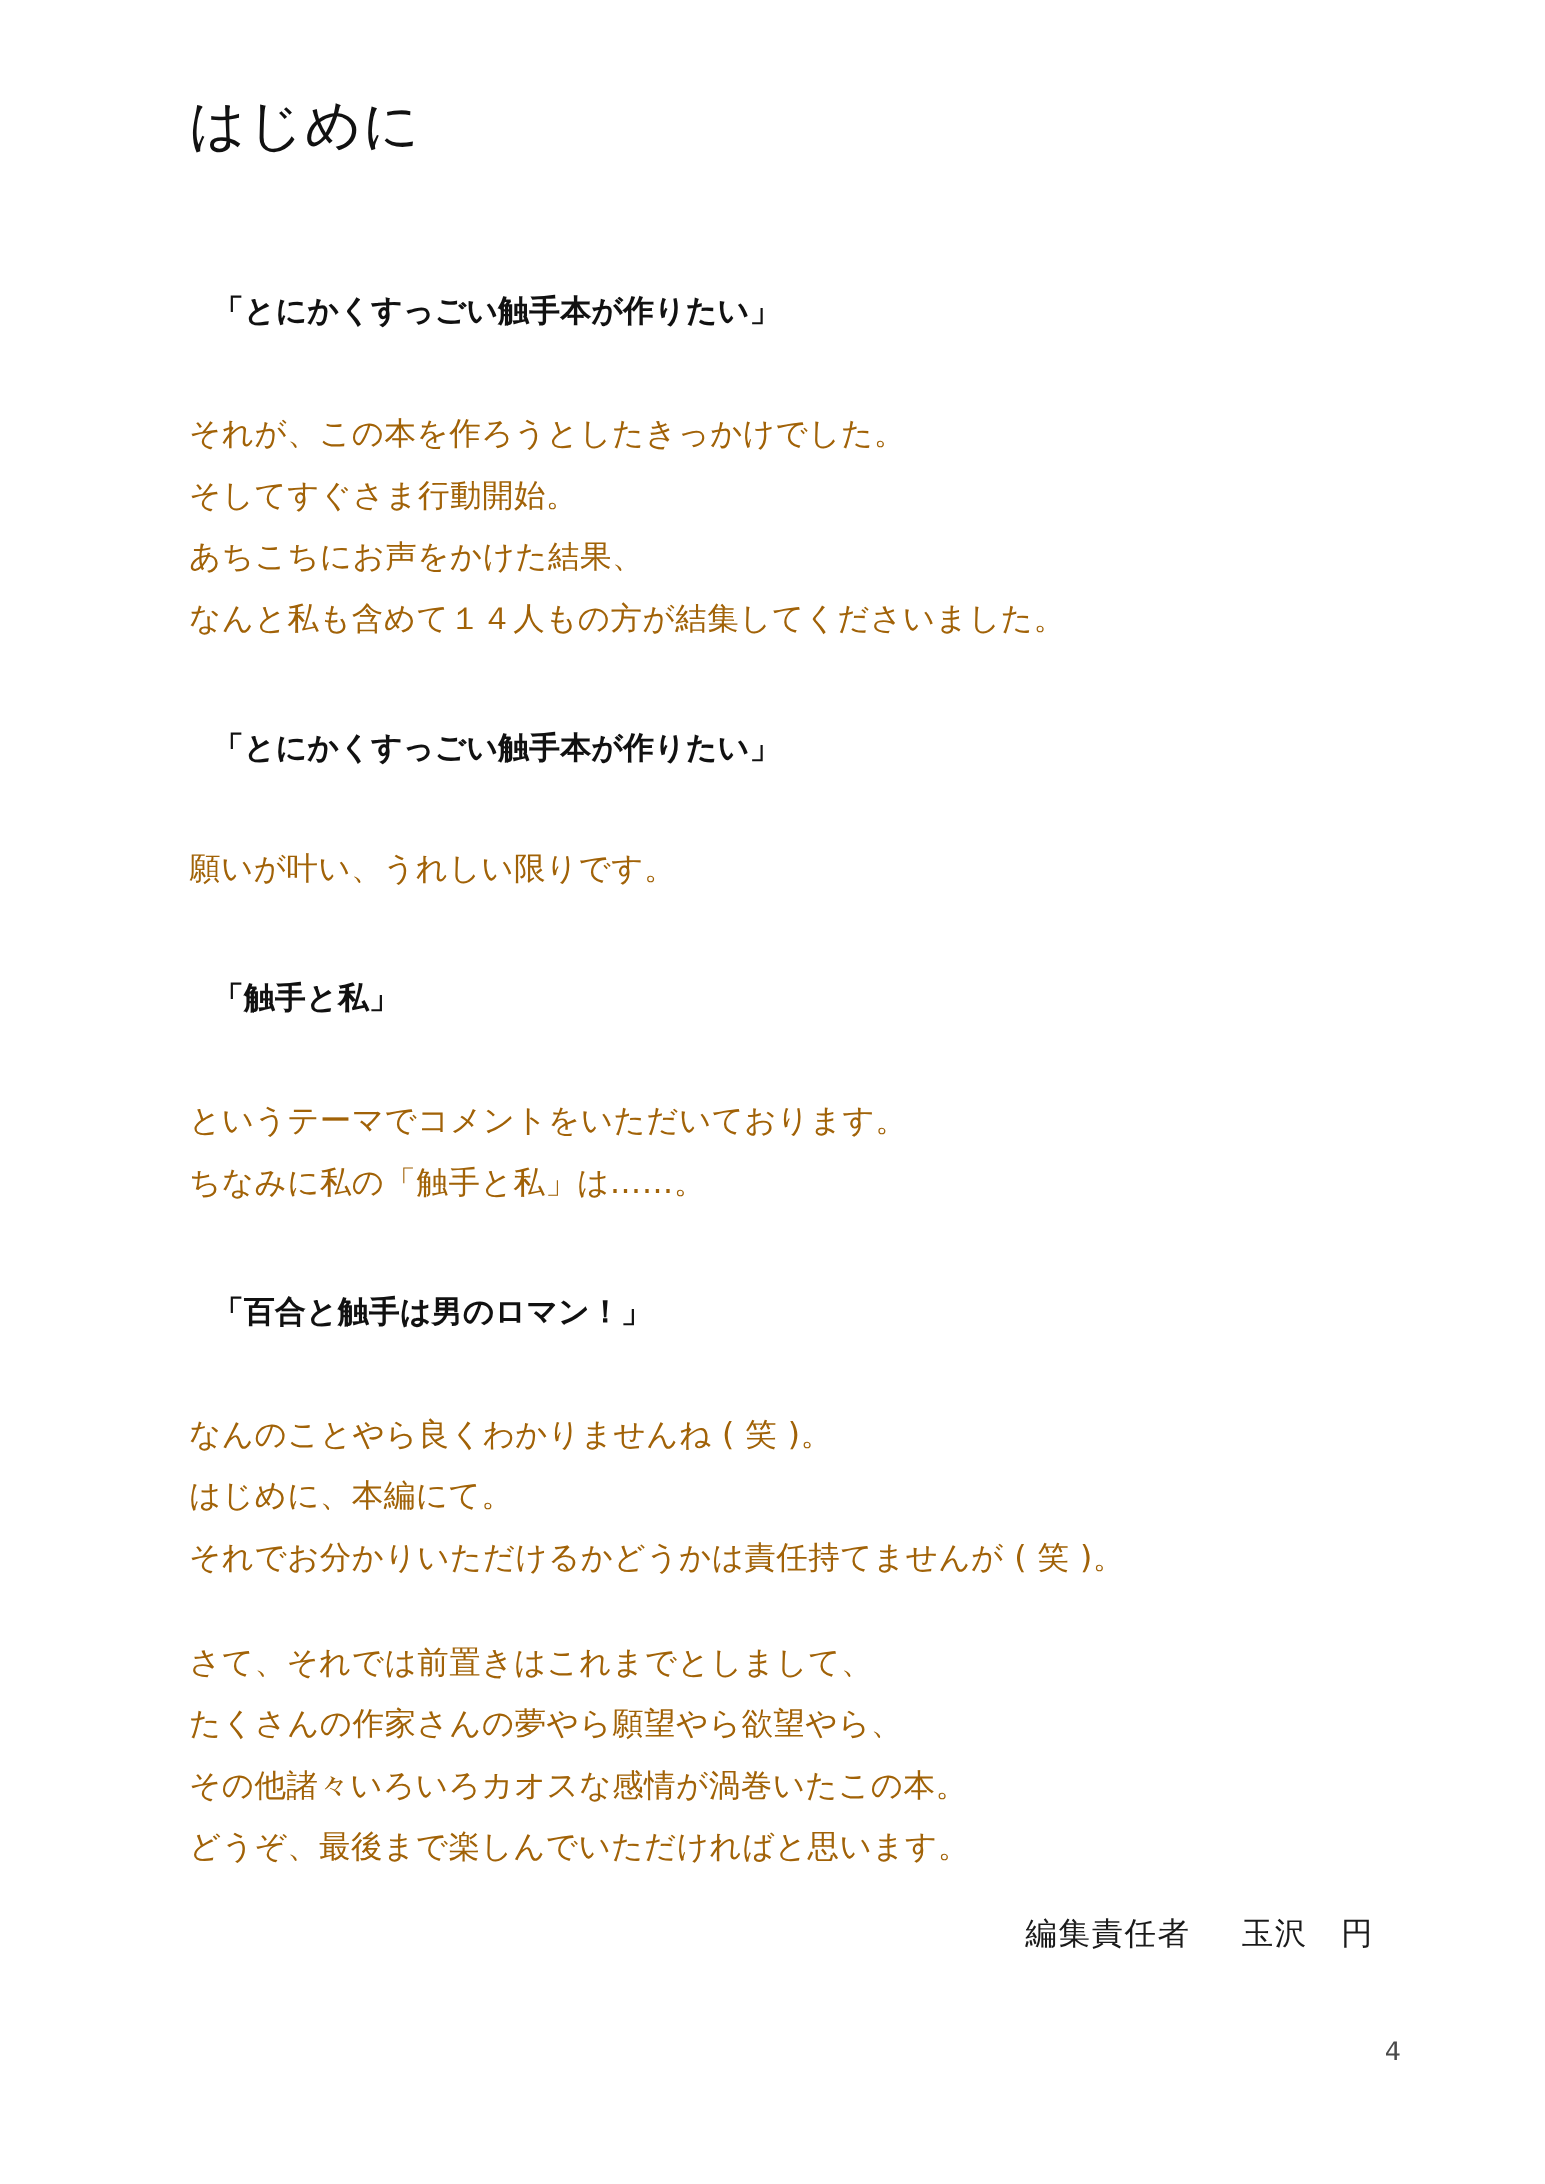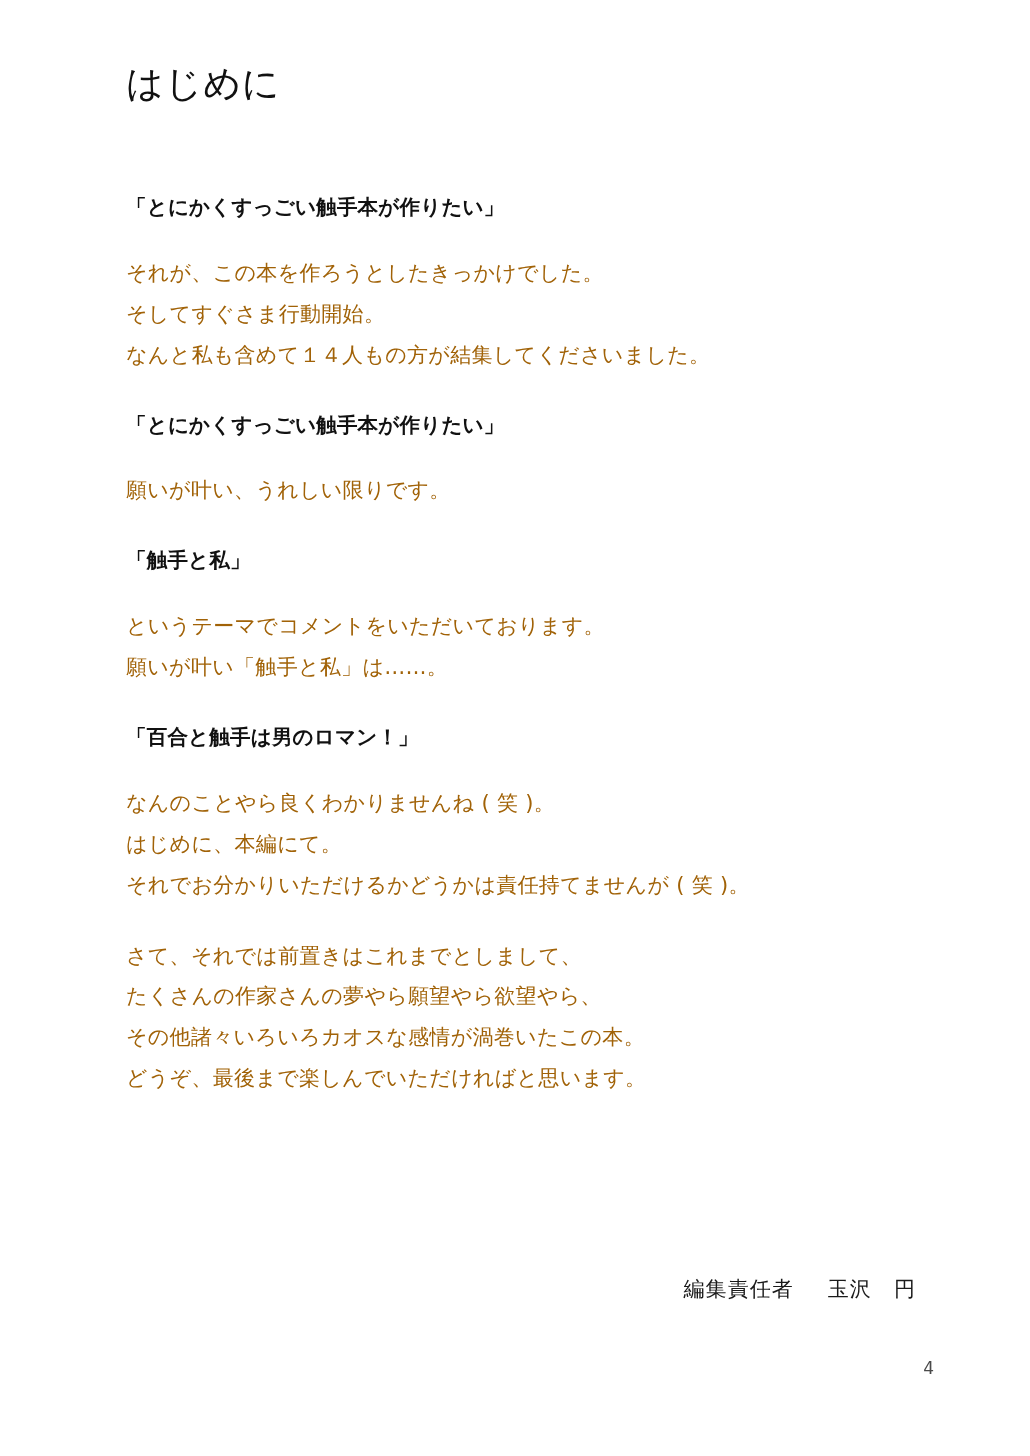--- a/index.html
+++ b/index.html
@@ -36,21 +36,21 @@
   }
   .body-block {
     margin-top: 84px;
   }
   .heading-line {
     font-size: 20.5px;
     font-weight: 700;
     line-height: 1.5;
     letter-spacing: 0.01em;
     color: #111111;
-    margin: 0;
+    margin: 16px;
   }
   .para {
     margin: 0;
     font-size: 21px;
     font-weight: 400;
     line-height: 1.95;
     letter-spacing: 0.015em;
     color: #a16207;
   }
   .gap-after-heading { height: 30px; }
@@ -85,34 +85,35 @@
   <div class="content">
 
     <h1 class="doc-title">はじめに</h1>
 
     <div class="body-block">
 
       <p class="heading-line">「とにかくすっごい触手本が作りたい」</p>
       <div class="gap-after-heading"></div>
       <p class="para">それが、この本を作ろうとしたきっかけでした。</p>
       <p class="para">そしてすぐさま行動開始。</p>
+      <p class="para">あちこちにお声をかけた結果、</p>
       <p class="para">なんと私も含めて１４人もの方が結集してくださいました。</p>
 
       <div class="gap-between"></div>
 
       <p class="heading-line">「とにかくすっごい触手本が作りたい」</p>
       <div class="gap-after-heading"></div>
       <p class="para">願いが叶い、うれしい限りです。</p>
 
       <div class="gap-between"></div>
 
       <p class="heading-line">「触手と私」</p>
       <div class="gap-after-heading"></div>
       <p class="para">というテーマでコメントをいただいております。</p>
-      <p class="para">願いが叶い「触手と私」は……。</p>
+      <p class="para">ちなみに私の「触手と私」は……。</p>
 
       <div class="gap-between"></div>
 
       <p class="heading-line">「百合と触手は男のロマン！」</p>
       <div class="gap-after-heading"></div>
       <p class="para">なんのことやら良くわかりませんね ( 笑 )。</p>
       <p class="para">はじめに、本編にて。</p>
       <p class="para">それでお分かりいただけるかどうかは責任持てませんが ( 笑 )。</p>
 
       <div class="gap-para"></div>

